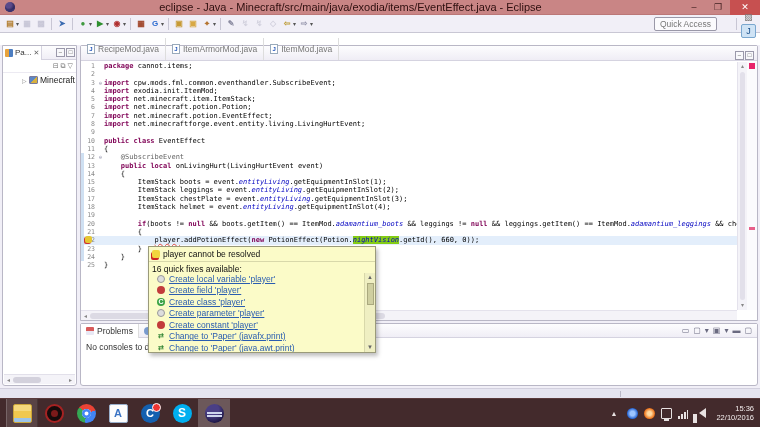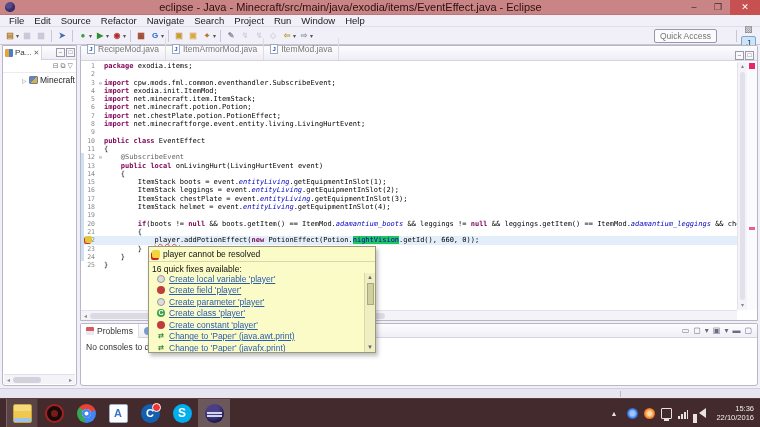--- a/index.html
+++ b/index.html
@@ -96,21 +96,21 @@
     font-size:6.5px; }
   .g-fold { width:7px; flex:0 0 7px; color:#9a9ab0; font-size:5.5px; text-align:center;
     position:relative; }
   .g-err { position:absolute; left:-12px; top:0; width:7px; height:7px; background:#e5c733;
     border-radius:2px; box-shadow:-1px 1px 0 #c33; }
   .seg-kw { color:#7f0055; font-weight:bold; }
   .seg-pl { color:#000; }
   .seg-fld { color:#0000c0; font-style:italic; }
   .seg-ann { color:#646464; }
   .seg-err { color:#000; text-decoration:underline wavy #e0493f 1px; text-underline-offset:1px; }
-  .seg-occ { color:#0000c0; background:#22c55e; }
+  .seg-occ { color:#0000c0; font-style:italic; background:#84cc16; }
 
   
   .ed-vscroll { position:absolute; top:16px; right:10px; bottom:10px; width:10px;
     background:#f4f3f8; border-left:1px solid #e4e2ec; display:flex; flex-direction:column; }
   .ed-vscroll .sb-arrow{ height:9px; line-height:9px; }
   .vthumb { flex:1; margin:1px 2px; background:#e2e0ea; border-radius:3px; }
   .ovr { position:absolute; top:16px; right:0; bottom:10px; width:10px; background:#fbfbfd; }
   .ovr .err-top { position:absolute; top:1px; right:2px; width:6px; height:6px; background:#e8246a; }
   .ovr .err-mark { position:absolute; top:165px; right:2px; width:6px; height:3px; background:#e8608a; }
   .ed-hscroll { position:absolute; left:0; right:20px; bottom:0; height:10px; background:#f4f3f8;
@@ -215,32 +215,20 @@
   <div class="titlebar">
     <div class="tb-logo"></div>
     <div class="tb-title">eclipse - Java - Minecraft/src/main/java/exodia/items/EventEffect.java - Eclipse</div>
     <div class="tb-btns" id="win-controls">
         <div class="tb-btn">–</div>
         <div class="tb-btn">❐</div>
         <div class="tb-btn close">✕</div>
       </div>
   </div>
 
-  <div class="menubar" id="menubar">
-      <span class="menu-item">File</span>
-      <span class="menu-item">Edit</span>
-      <span class="menu-item">Source</span>
-      <span class="menu-item">Refactor</span>
-      <span class="menu-item">Navigate</span>
-      <span class="menu-item">Search</span>
-      <span class="menu-item">Project</span>
-      <span class="menu-item">Run</span>
-      <span class="menu-item">Window</span>
-      <span class="menu-item">Help</span>
-    </div>
 
   <div class="toolbar">
     <div class="tb-group" id="toolbar-icons">
         <span class="tbi" style="color: rgb(176, 122, 42);">▤</span>
         <span class="tb-drop">▾</span>
         <span class="tbi dim" style="color: rgb(122, 122, 154);">▦</span>
         <span class="tbi dim" style="color: rgb(122, 122, 154);">▩</span>
         <span class="tb-sep"></span>
         <span class="tbi" style="color: rgb(58, 106, 176);">➤</span>
         <span class="tb-sep"></span>
@@ -323,27 +311,27 @@
           <div class="ed-tab">
             <span class="jficon">J</span>
             <span>ItemMod.java</span>
           </div>
           <div class="ed-minmax">
           <span class="mm">–</span>
           <span class="mm">□</span>
         </div>
       </div>
       <div class="codewrap" id="code">
-          <div class="code-line"><span class="g-range"></span><span class="g-num">1</span><span class="g-fold"></span><span><span class="seg-kw">package</span><span class="seg-pl"> exodia.items;</span></span></div>
+          <div class="code-line"><span class="g-range"></span><span class="g-num">1</span><span class="g-fold"></span><span><span class="seg-kw">package</span><span class="seg-pl"> cannot.items;</span></span></div>
           <div class="code-line"><span class="g-range"></span><span class="g-num">2</span><span class="g-fold"></span><span></span></div>
           <div class="code-line"><span class="g-range"></span><span class="g-num">3</span><span class="g-fold">⊖</span><span><span class="seg-kw">import</span><span class="seg-pl"> cpw.mods.fml.common.eventhandler.SubscribeEvent;</span></span></div>
           <div class="code-line"><span class="g-range"></span><span class="g-num">4</span><span class="g-fold"></span><span><span class="seg-kw">import</span><span class="seg-pl"> exodia.init.ItemMod;</span></span></div>
           <div class="code-line"><span class="g-range"></span><span class="g-num">5</span><span class="g-fold"></span><span><span class="seg-kw">import</span><span class="seg-pl"> net.minecraft.item.ItemStack;</span></span></div>
           <div class="code-line"><span class="g-range"></span><span class="g-num">6</span><span class="g-fold"></span><span><span class="seg-kw">import</span><span class="seg-pl"> net.minecraft.potion.Potion;</span></span></div>
-          <div class="code-line"><span class="g-range"></span><span class="g-num">7</span><span class="g-fold"></span><span><span class="seg-kw">import</span><span class="seg-pl"> net.chestPlate.potion.PotionEffect;</span></span></div>
+          <div class="code-line"><span class="g-range"></span><span class="g-num">7</span><span class="g-fold"></span><span><span class="seg-kw">import</span><span class="seg-pl"> net.minecraft.potion.EventEffect;</span></span></div>
           <div class="code-line"><span class="g-range"></span><span class="g-num">8</span><span class="g-fold"></span><span><span class="seg-kw">import</span><span class="seg-pl"> net.minecraftforge.event.entity.living.LivingHurtEvent;</span></span></div>
           <div class="code-line"><span class="g-range"></span><span class="g-num">9</span><span class="g-fold"></span><span></span></div>
           <div class="code-line"><span class="g-range"></span><span class="g-num">10</span><span class="g-fold"></span><span><span class="seg-kw">public</span><span class="seg-pl"> </span><span class="seg-kw">class</span><span class="seg-pl"> EventEffect</span></span></div>
           <div class="code-line"><span class="g-range"></span><span class="g-num">11</span><span class="g-fold"></span><span><span class="seg-pl">{</span></span></div>
           <div class="code-line range"><span class="g-range"></span><span class="g-num">12</span><span class="g-fold">⊖</span><span><span class="seg-ann">    @SubscribeEvent</span></span></div>
           <div class="code-line range"><span class="g-range"></span><span class="g-num">13</span><span class="g-fold"></span><span><span class="seg-pl">    </span><span class="seg-kw">public</span><span class="seg-pl"> </span><span class="seg-kw">local</span><span class="seg-pl"> onLivingHurt(LivingHurtEvent event)</span></span></div>
           <div class="code-line range"><span class="g-range"></span><span class="g-num">14</span><span class="g-fold"></span><span><span class="seg-pl">    {</span></span></div>
           <div class="code-line range"><span class="g-range"></span><span class="g-num">15</span><span class="g-fold"></span><span><span class="seg-pl">        ItemStack boots = event.</span><span class="seg-fld">entityLiving</span><span class="seg-pl">.getEquipmentInSlot(1);</span></span></div>
           <div class="code-line range"><span class="g-range"></span><span class="g-num">16</span><span class="g-fold"></span><span><span class="seg-pl">        ItemStack leggings = event.</span><span class="seg-fld">entityLiving</span><span class="seg-pl">.getEquipmentInSlot(2);</span></span></div>
           <div class="code-line range"><span class="g-range"></span><span class="g-num">17</span><span class="g-fold"></span><span><span class="seg-pl">        ItemStack chestPlate = event.</span><span class="seg-fld">entityLiving</span><span class="seg-pl">.getEquipmentInSlot(3);</span></span></div>
@@ -451,38 +439,38 @@
     <div class="qf-list" id="qf-list">
         <div class="qf-item">
           <span class="qf-ic local"></span>
           <span class="qf-label">Create local variable 'player'</span>
         </div>
         <div class="qf-item">
           <span class="qf-ic field"></span>
           <span class="qf-label">Create field 'player'</span>
         </div>
         <div class="qf-item">
+          <span class="qf-ic class">C</span>
+          <span class="qf-label">Create class 'player'</span>
+        </div>
+        <div class="qf-item">
           <span class="qf-ic local"></span>
           <span class="qf-label">Create parameter 'player'</span>
         </div>
         <div class="qf-item">
-          <span class="qf-ic class">C</span>
-          <span class="qf-label">Create class 'player'</span>
-        </div>
-        <div class="qf-item">
           <span class="qf-ic field"></span>
           <span class="qf-label">Create constant 'player'</span>
         </div>
         <div class="qf-item">
           <span class="qf-ic change">⇄</span>
+          <span class="qf-label">Change to 'Paper' (javafx.print)</span>
+        </div>
+        <div class="qf-item">
+          <span class="qf-ic change">⇄</span>
           <span class="qf-label">Change to 'Paper' (java.awt.print)</span>
-        </div>
-        <div class="qf-item">
-          <span class="qf-ic change">⇄</span>
-          <span class="qf-label">Change to 'Paper' (javafx.print)</span>
         </div>
       </div>
     <div class="qf-scroll">
       <span class="sb-arrow">▲</span>
       <span class="qf-thumb"></span>
       <span class="sb-arrow dn">▼</span>
     </div>
   </div>
 
 </div>

